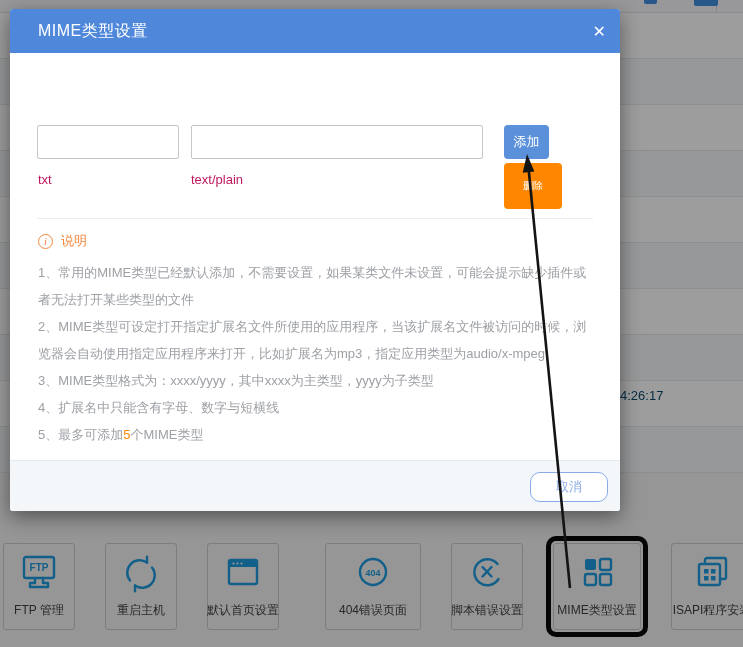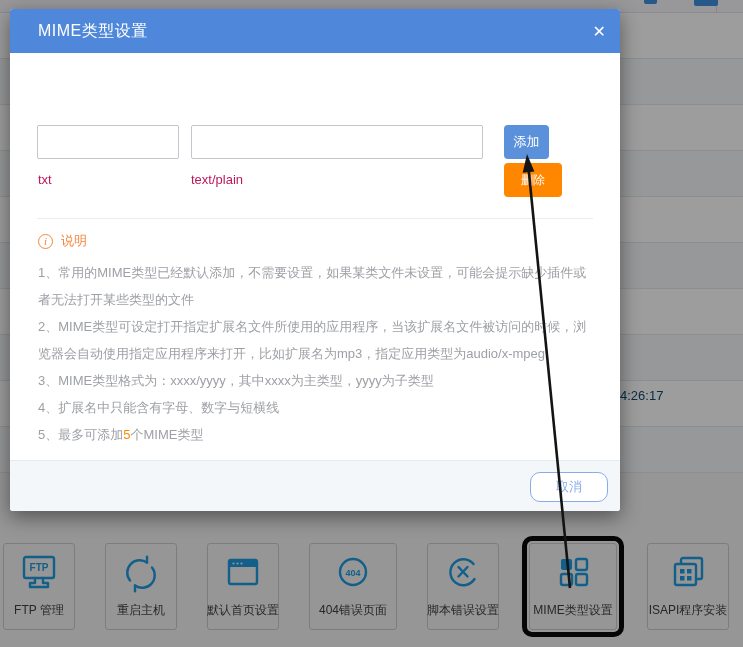--- a/index.html
+++ b/index.html
@@ -16,21 +16,21 @@
   .bg-rows { position:absolute; left:0; top:13px; width:743px; }
   .bg-row { height:46px; border-bottom:1px solid #e4e5e7; background:#fdfdfd; }
   .bg-row:nth-child(even){ background:#f3f5f7; }
   .bg-timestamp { position:absolute; left:620px; top:388px; font-size:13px; color:#0c4a6e; }
 
   
   .toolbar-row { position:absolute; left:3px; top:543px; display:flex; gap:30px; }
   .card { height:87px; border:1px solid #c9cacc; border-radius:3px; background:#f2f2f2;
           display:flex; flex-direction:column; align-items:center; padding-top:9px; cursor:pointer; }
   .card:nth-child(1){ width:72px; } .card:nth-child(2){ width:72px; } .card:nth-child(3){ width:72px; }
-  .card:nth-child(4){ width:88px; } .card:nth-child(5){ width:72px; } .card:nth-child(6){ width:88px; }
+  .card:nth-child(4){ width:96px;margin-left:16px; } .card:nth-child(5){ width:72px; } .card:nth-child(6){ width:88px; }
   .card:nth-child(7){ width:82px; }
   .card.highlighted { outline:5px solid #0a0a0a; outline-offset:2px; }
   .cicon { width:48px; height:44px; flex:0 0 auto; }
   .cicon .stk { fill:none; stroke:#1e9ade; stroke-width:2.4; stroke-linecap:round; stroke-linejoin:round; }
   .cicon .fil { fill:#1e9ade; stroke:none; }
   .cicon text { font-family:"Liberation Sans",sans-serif; font-weight:bold; fill:#1e9ade; }
   .clabel { margin-top:5px; font-size:12px; color:#3f3f3f; white-space:nowrap; }
 
   
   .overlay { position:absolute; inset:0; background:rgba(0,0,0,0.38); z-index:10; }
@@ -49,22 +49,22 @@
   .m-th.c1 { left:28px; } .m-th.c2 { left:181px; } .m-th.c3 { left:503px; }
 
   .m-input { position:absolute; top:116px; height:34px; border:1px solid #c3c7cb; border-radius:2px;
              background:#fff; font-size:13px; padding:0 8px; color:#333; outline:none; }
   .m-input.c1 { left:27px; width:142px; }
   .m-input.c2 { left:181px; width:292px; }
   .btn-add { position:absolute; left:494px; top:116px; width:45px; height:34px; background:#5b90db;
              color:#fff; font-size:13px; border:none; border-radius:4px; cursor:pointer; }
   .m-cell { position:absolute; top:154px; height:34px; line-height:34px; font-size:13px; color:#be185d; }
   .m-cell.c1 { left:28px; } .m-cell.c2 { left:181px; }
-  .btn-del { position:absolute; left:494px; top:154px; width:58px; height:34px; background:#ff8700;
-             color:#fff; font-size:12px; border:none; border-radius:4px; cursor:pointer; }
+  .btn-del { position:absolute; left:494px; top:154px; width:58px; height:46px; background:#ff8700;
+             color:#fff; font-size:10px; border:none; border-radius:4px; cursor:pointer; }
 
   .m-divider { position:absolute; left:27px; right:27px; top:209px; height:1px; background:#ececec; }
 
   .m-notes { position:absolute; left:28px; top:223px; width:556px; }
   .notes-title { display:flex; align-items:center; font-size:13px; color:#f3873b; }
   .info-icon { display:inline-flex; align-items:center; justify-content:center; width:15px; height:15px;
                border:1px solid #f3873b; border-radius:50%; font-style:italic; font-size:11px;
                font-family:"Liberation Serif",serif; margin-right:8px; color:#f3873b; }
   .notes-body { margin-top:9px; }
   .note-item { font-size:13px; color:#9da0a5; line-height:27px; }

